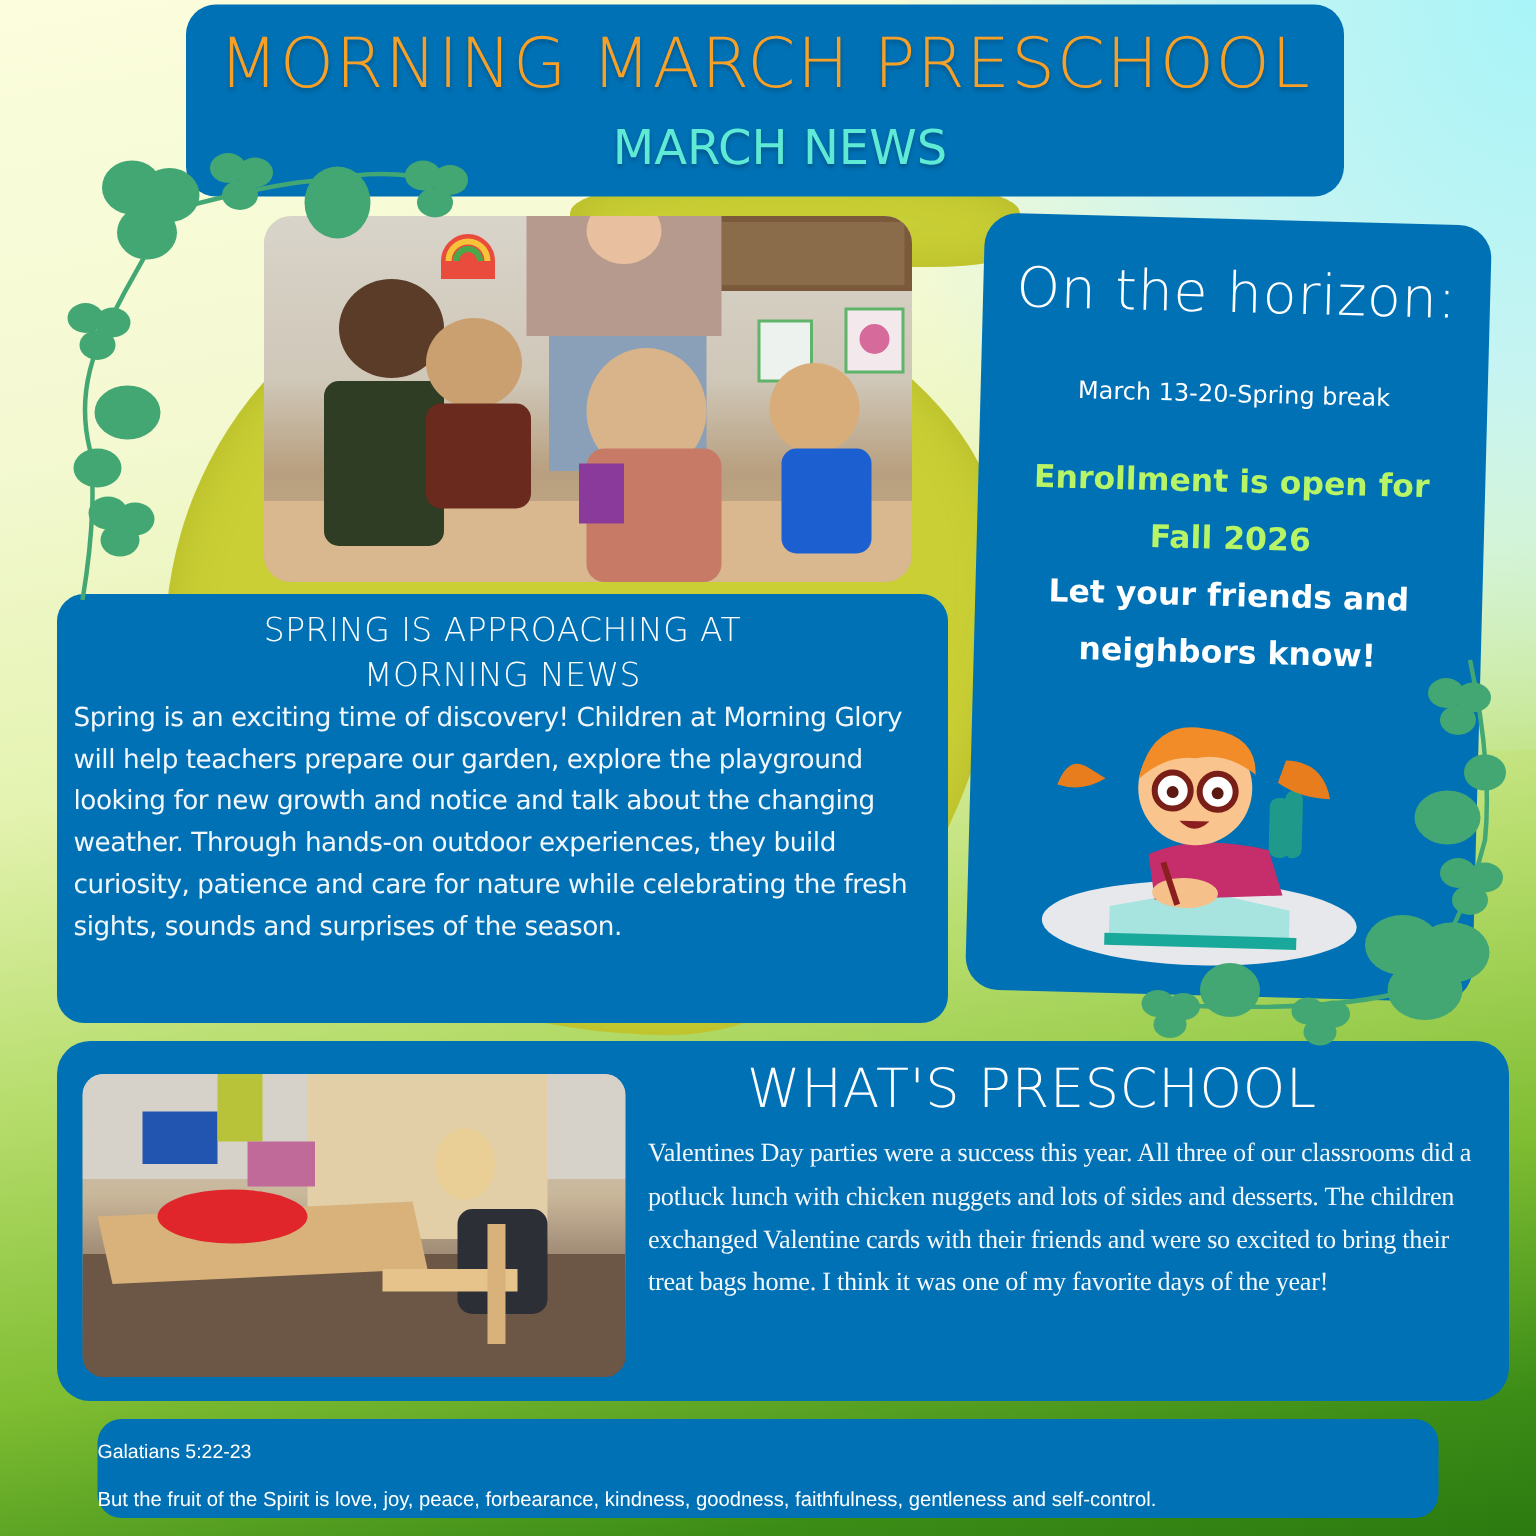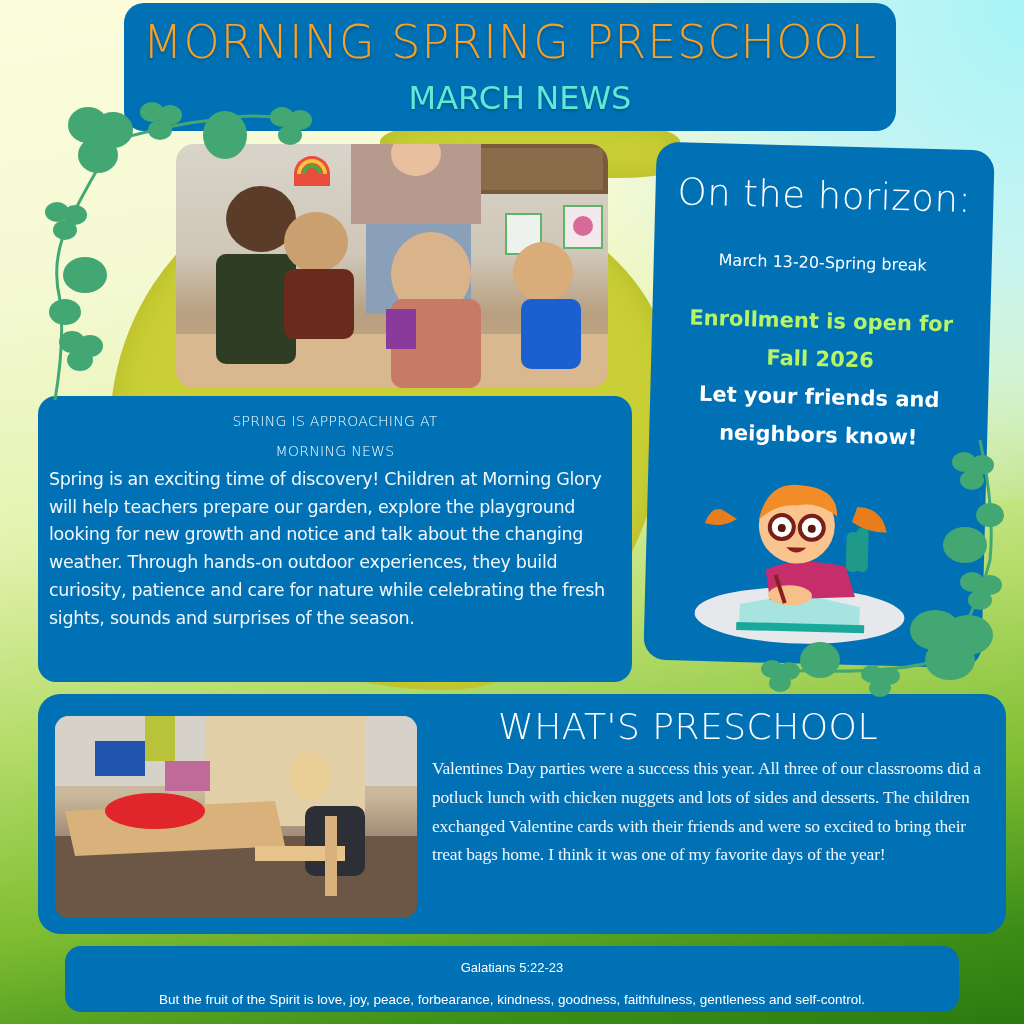--- a/index.html
+++ b/index.html
@@ -36,21 +36,21 @@
     position:absolute; left:176px; top:144px; width:432px; height:244px; border-radius:18px; overflow:hidden;
     background: linear-gradient(180deg, #d9d4ca 0%, #cfc7b8 45%, #b89f7f 70%, #c8ad88 100%);
   }
   .photo2 {
     position:absolute; left:55px; top:716px; width:362px; height:202px; border-radius:14px; overflow:hidden;
     background: linear-gradient(180deg, #cfcbc4 0%, #c9b79a 40%, #8a7462 70%, #6e5a4a 100%);
   }
   .spring { left:38px; top:396px; width:594px; height:286px; border-radius:18px; }
   .spring .heading {
     text-align:center; font-family:"DejaVu Sans", sans-serif; font-weight:300;
-    font-size:14px; line-height:30px; margin-top:10px; letter-spacing:0.3px;
+    font-size:22px; line-height:30px; margin-top:10px; letter-spacing:0.3px;
   }
   .spring .body {
     padding:0 12px 0 11px; margin-top:0; font-size:17.5px; line-height:27.7px; color:#f2f7fb;
     font-family:"DejaVu Sans", sans-serif; letter-spacing:-0.3px;
   }
   .horizon {
     left:650px; top:146px; width:338px; height:518px; border-radius:22px;
     transform:rotate(1.5deg); transform-origin:center;
     text-align:center;
   }
@@ -61,34 +61,34 @@
   .girl { position:absolute; left:50px; top:330px; width:220px; height:170px; }
   .happening { left:38px; top:694px; width:968px; height:240px; border-radius:22px; }
   .happening .heading {
     position:absolute; left:420px; width:460px; top:12px; text-align:center;
     font-family:"DejaVu Sans", sans-serif; font-weight:200; font-size:36px; letter-spacing:0.5px;
   }
   .happening .body {
     position:absolute; left:394px; top:60px; width:560px;
     font-family:Liberation Serif, serif; font-size:17.5px; line-height:28.8px; color:#f2f7fb; letter-spacing:-0.2px;
   }
-  .verse { left:65px; top:946px; width:894px; height:66px; border-radius:16px; text-align:center; }
+  .verse { left:65px; top:946px; width:894px; height:66px; border-radius:16px; }
   .verse .ref { font-size:13px; margin-top:14px; }
   .verse .text { font-size:13.5px; margin-top:17px; }
   .vine { position:absolute; }
 </style>
 </head>
 <body>
 
 <div class="sky"></div>
 <div class="blob blob1"></div>
 <div class="blob blob2"></div>
 
 <div class="panel header">
-  <div class="title">MORNING SPRING PRESCHOOL</div>
+  <div class="title">MORNING MARCH PRESCHOOL</div>
   <div class="subtitle">MARCH NEWS</div>
 </div>
 
 <div class="photo1">
   <svg width="432" height="244" viewBox="0 0 432 244">
     <rect x="300" y="0" width="132" height="50" fill="#7a5a3a"></rect>
     <rect x="305" y="4" width="122" height="42" fill="#8a6b4a"></rect>
     <rect x="330" y="70" width="35" height="40" fill="#eef2ee" stroke="#5fb36b" stroke-width="2"></rect>
     <rect x="388" y="62" width="38" height="42" fill="#f3e9ec" stroke="#5fb36b" stroke-width="2"></rect>
     <circle cx="407" cy="82" r="10" fill="#d66a9a"></circle>

